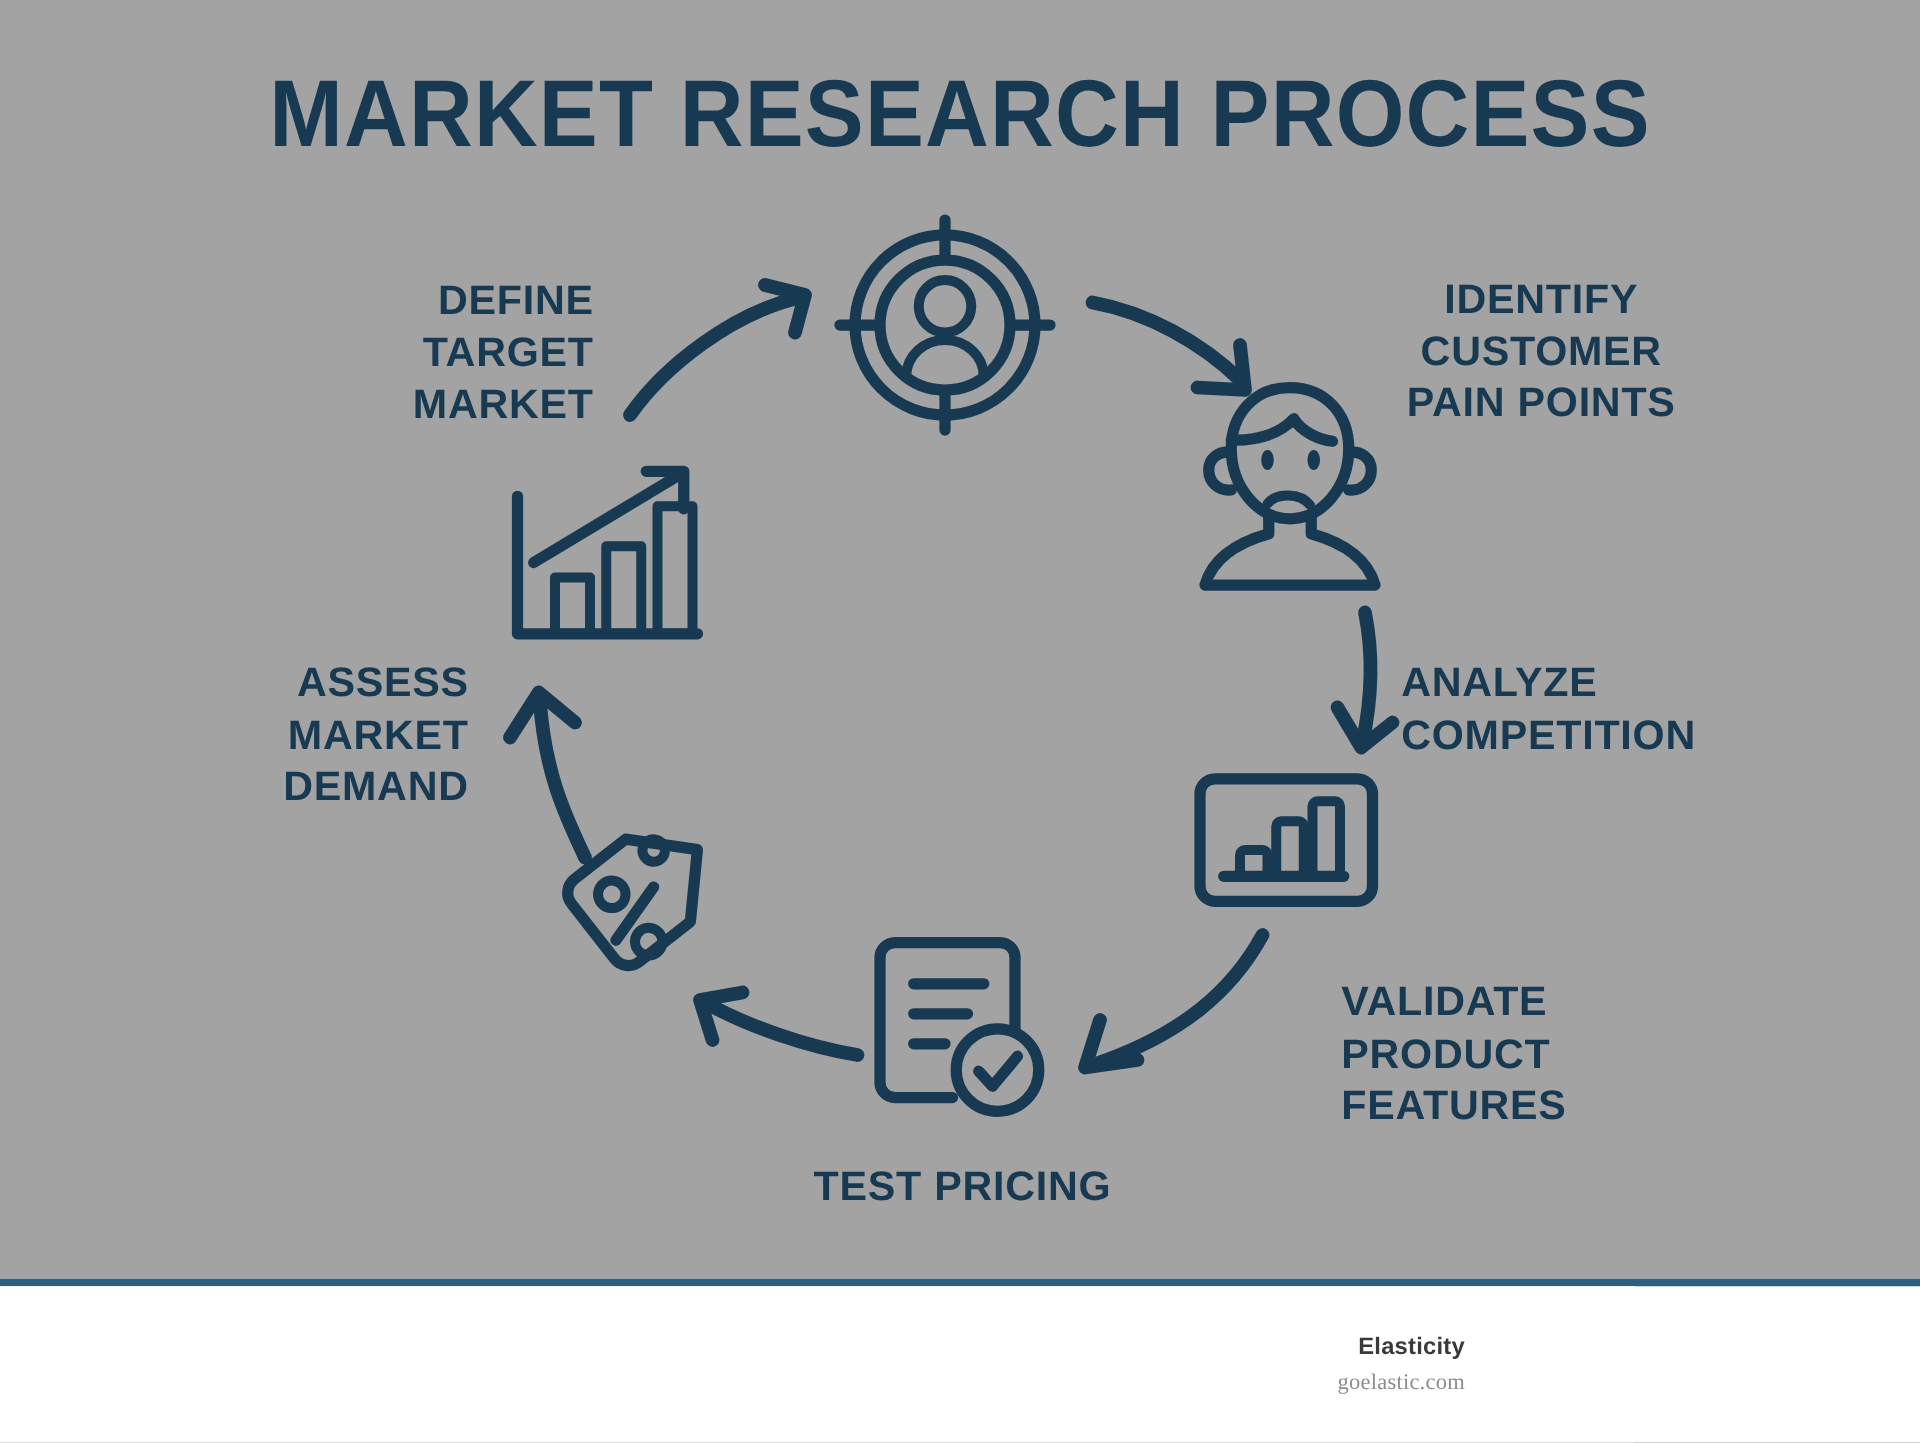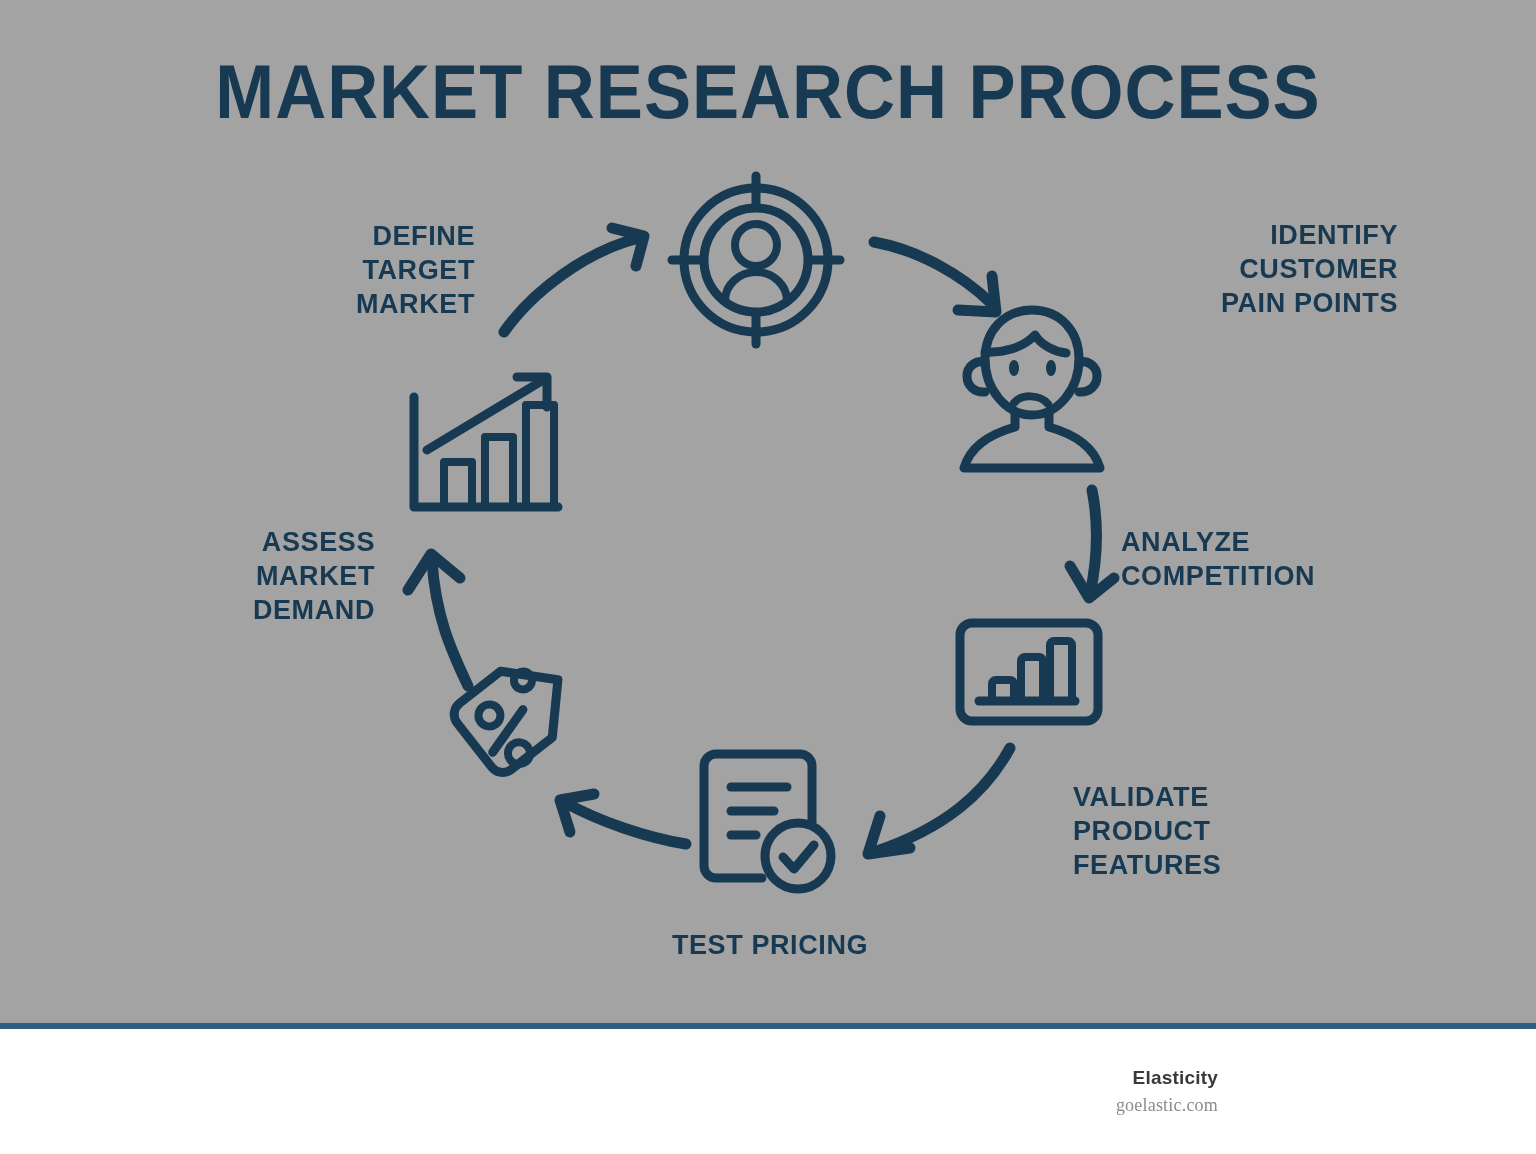--- a/index.html
+++ b/index.html
@@ -15,21 +15,20 @@
     position:absolute;left:0;top:0;width:1536px;height:1023px;
     background:#a3a3a3;
   }
   .divider{
     position:absolute;left:0;top:1023px;width:1536px;height:6px;
     background:#2b6080;
   }
   .footer{
     position:absolute;left:0;top:1029px;width:1308px;height:125px;
     background:#ffffff;
-    margin-left:46px;
   }
   .footer-brand{
     position:absolute;right:136px;top:38px;
     font-size:19px;font-weight:bold;color:#3a3a3a;
     letter-spacing:.2px;text-align:right;white-space:nowrap;
   }
   .footer-url{
     position:absolute;right:136px;top:66px;
     font-size:18px;color:#8c8c8c;letter-spacing:.2px;
     text-align:right;white-space:nowrap;font-family:Liberation Serif, serif;
@@ -42,27 +41,27 @@
     letter-spacing:1px;
     color:#173a52;
     white-space:nowrap;
     transform:scaleX(.93);
   }
 
   .label{
     position:absolute;
     color:#173a52;
     font-weight:bold;
-    font-size:27px;
+    font-size:33px;
     line-height:1.26;
     letter-spacing:.6px;
     white-space:pre-line;
   }
   .lbl-define   {left:170px;  top:219px; width:305px; text-align:right;}
-  .lbl-identify {left:1068px; top:218px; width:330px; text-align:right;}
+  .lbl-identify {left:1068px; top:218px; width:330px; text-align:center;}
   .lbl-analyze  {left:1121px; top:525px; width:320px; text-align:left;}
   .lbl-validate {left:1026px; top:780px; width:320px; text-align:left;margin-left:47px;}
   .lbl-test     {left:560px;  top:928px; width:420px; text-align:center;}
   .lbl-iterate  {left:160px;  top:752px; width:285px; text-align:right;}
   .lbl-assess   {left:140px;  top:525px; width:235px; text-align:right;}
 
   .icon{position:absolute;}
   .svgfill{display:block;overflow:visible;}
   .ln{fill:none;stroke:#173a52;stroke-linecap:round;stroke-linejoin:round;}
   .solid{fill:#173a52;stroke:none;}

